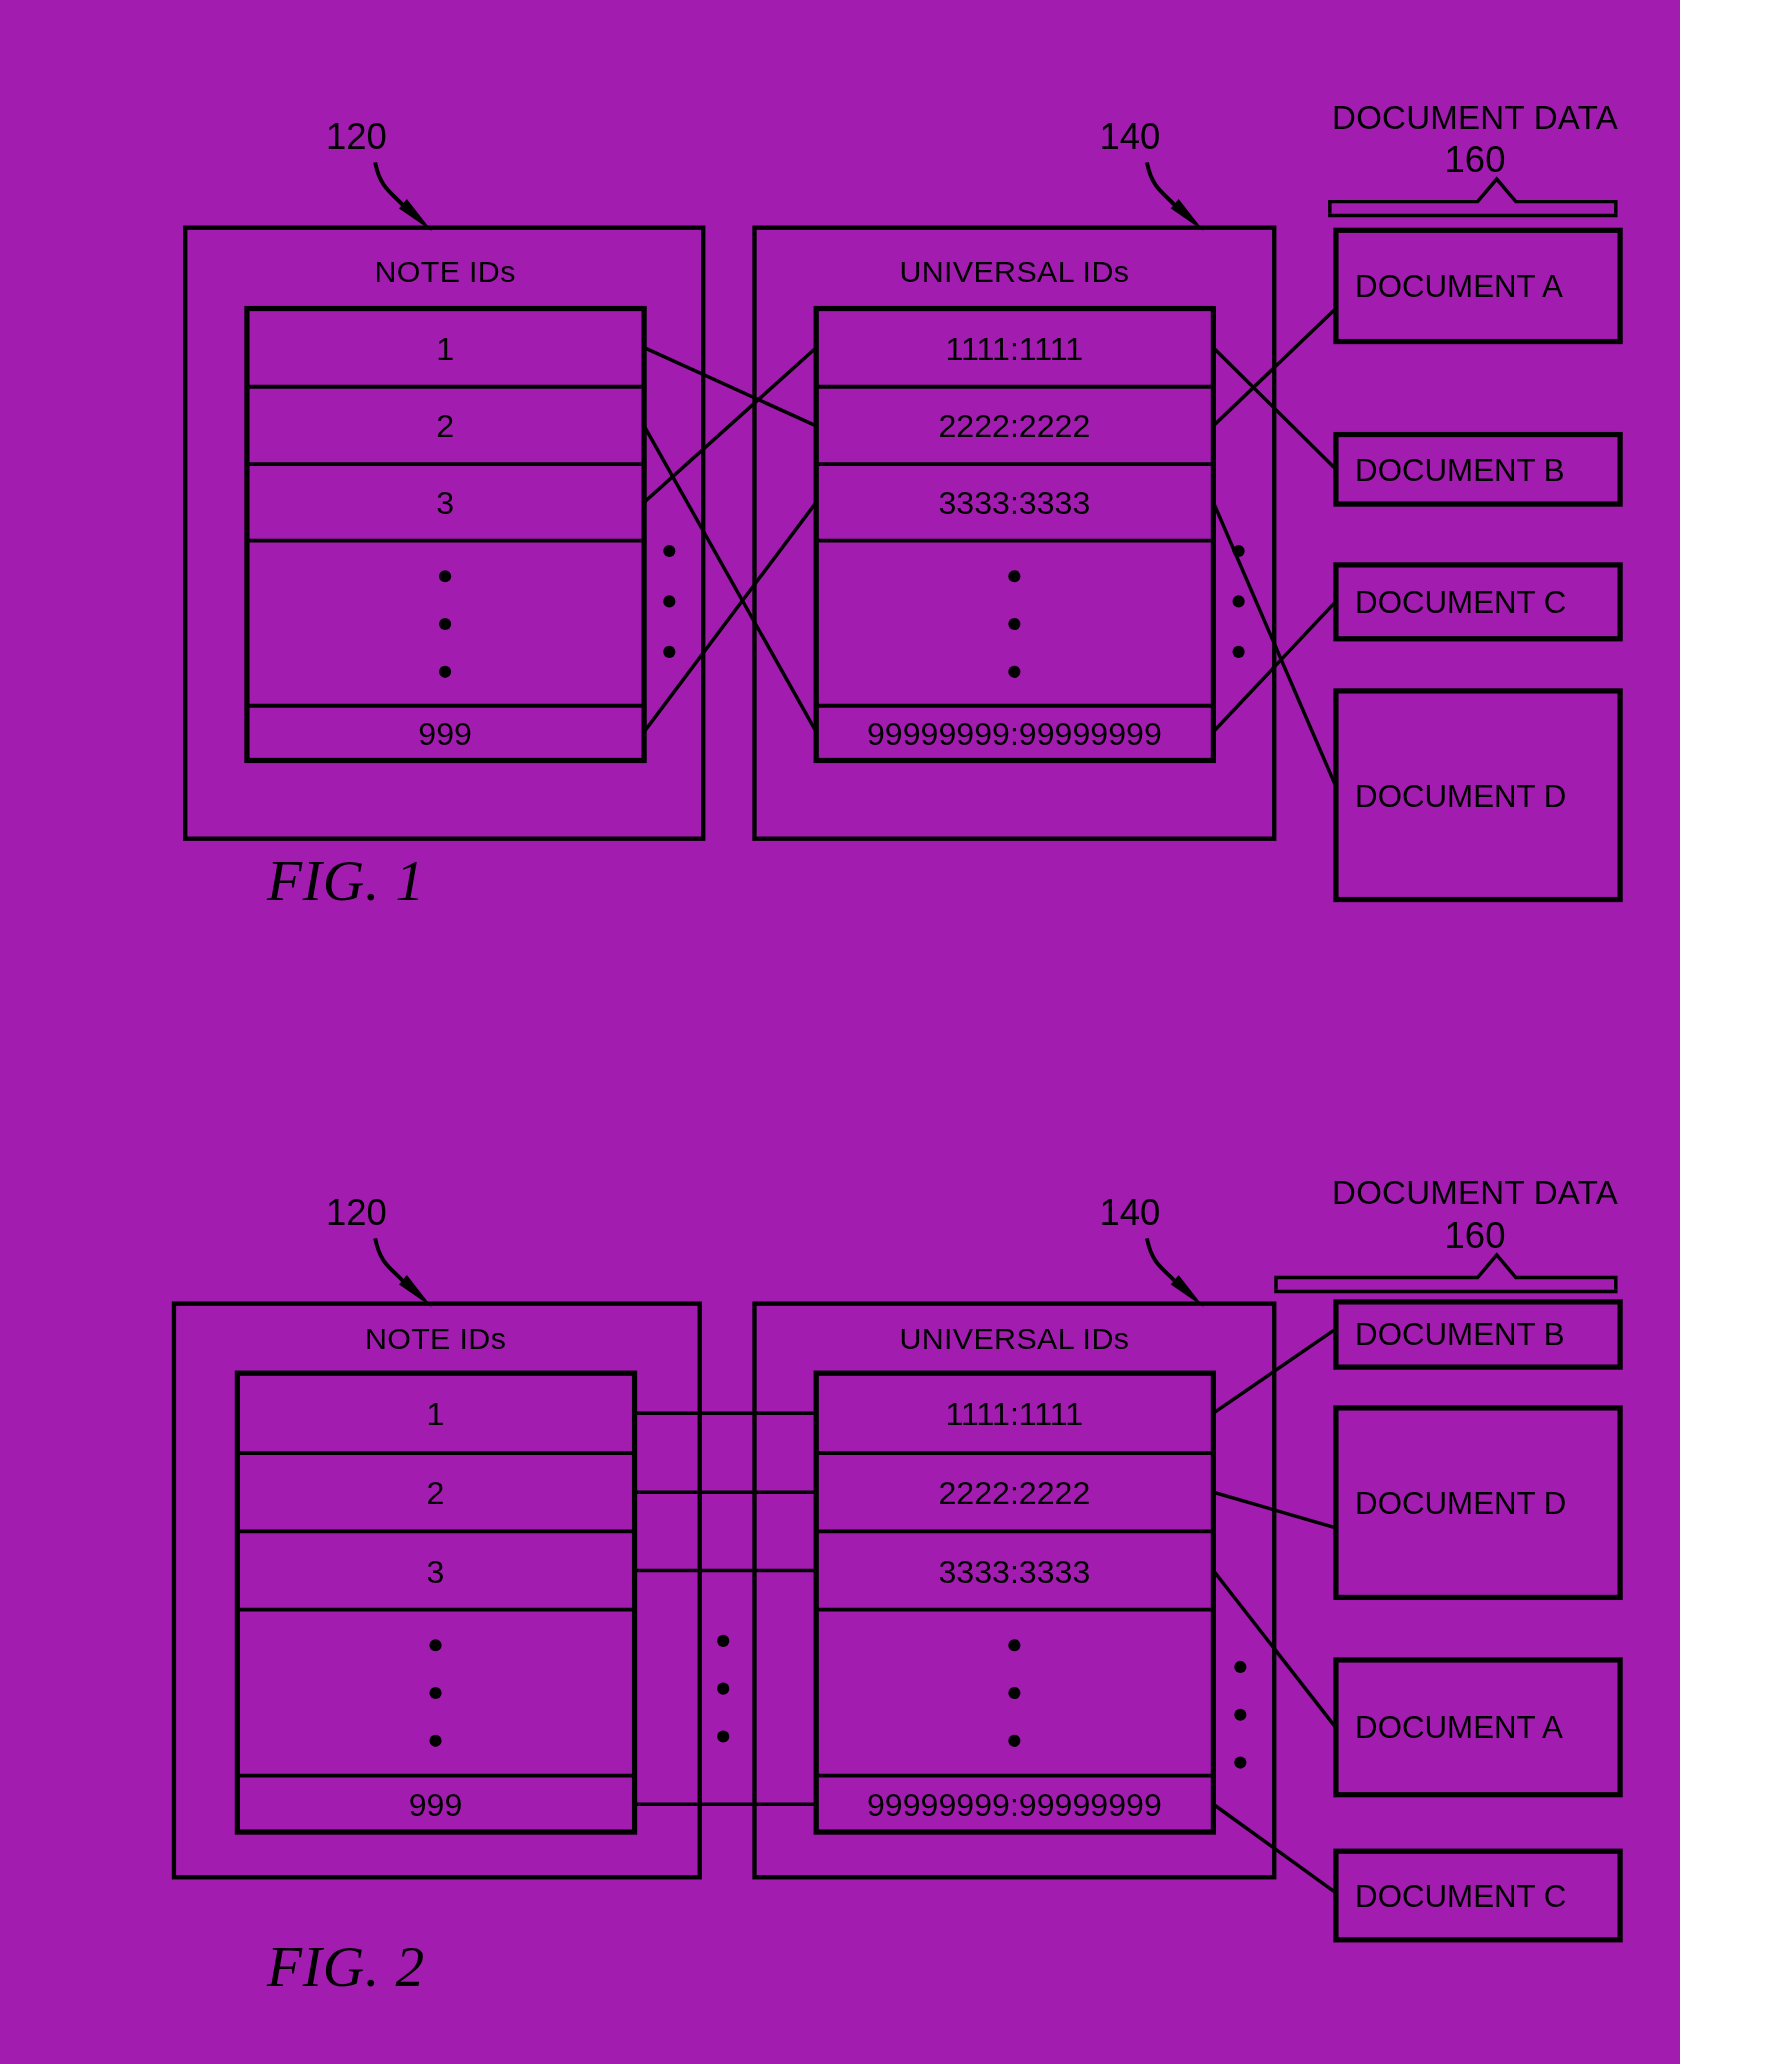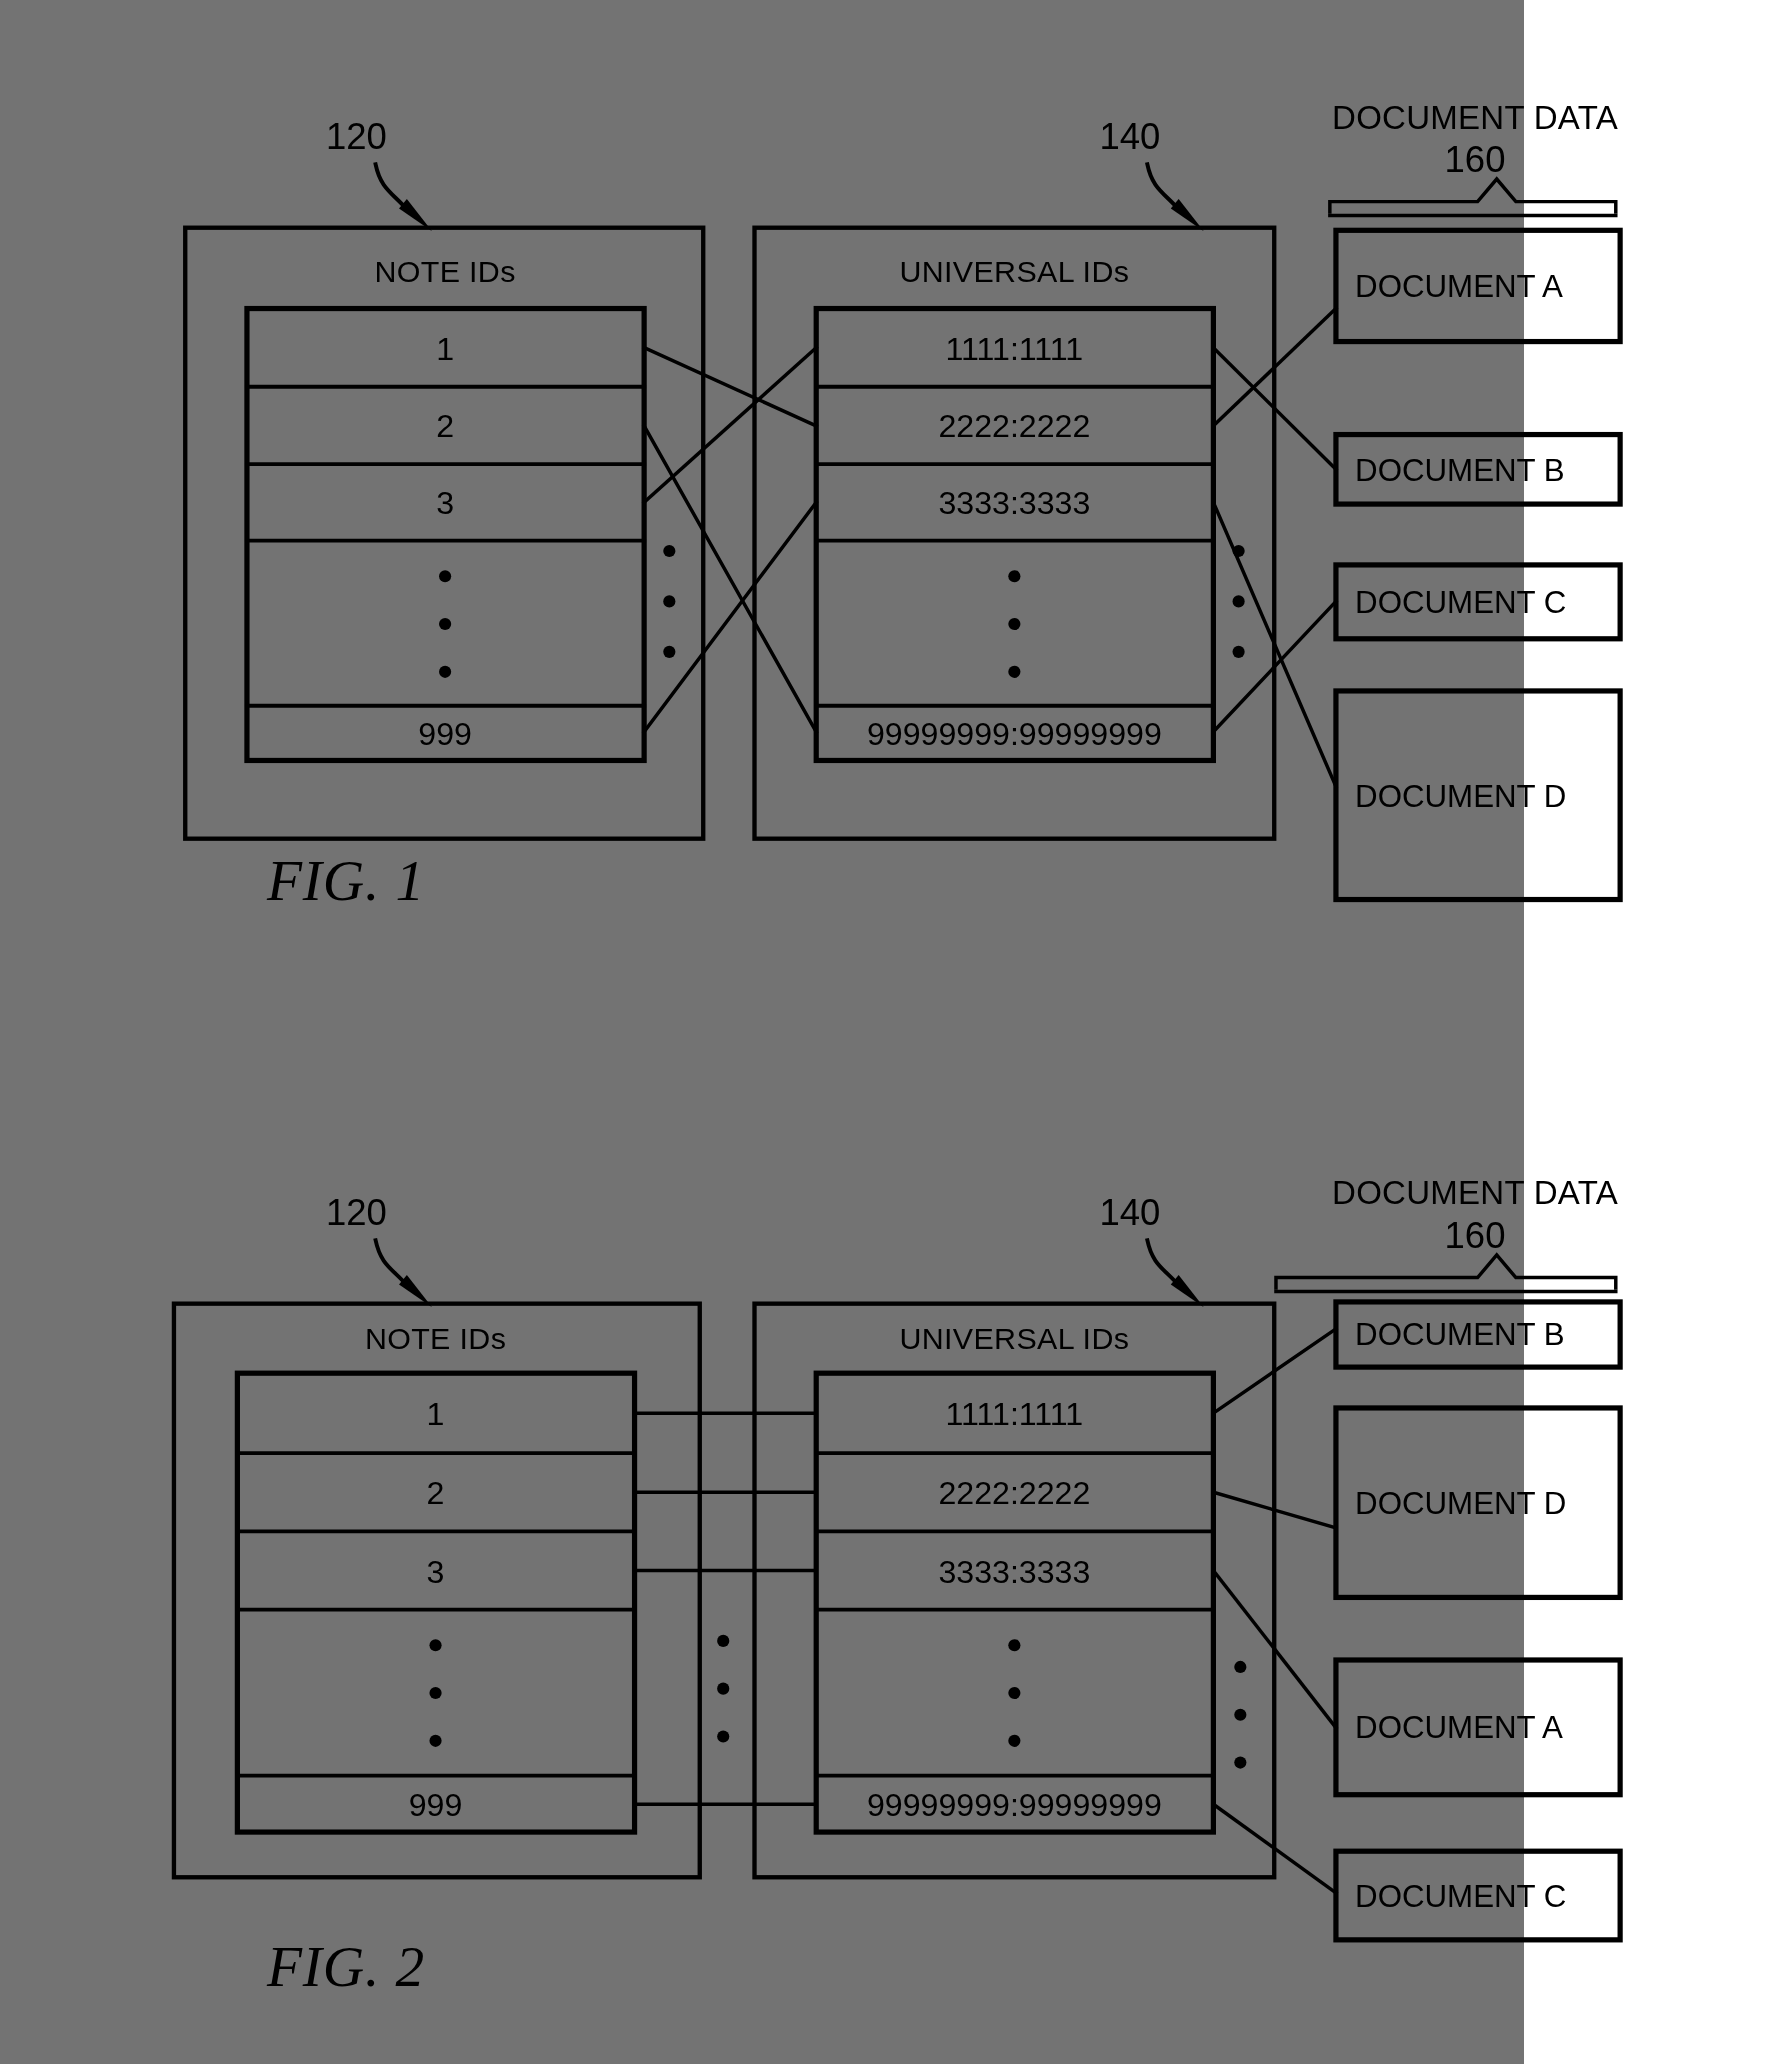--- a/index.html
+++ b/index.html
@@ -9,23 +9,23 @@
   }
   body {
     width: 1768px;
     height: 2065px;
     font-family: "Liberation Sans", sans-serif;
     color: #000000;
     overflow: hidden;
   }
   #sheet {
     position: relative;
-    width: 1524px;
+    width: 1680px;
     height: 2065px;
-    background: #737373;
+    background: #a21caf;
   }
   svg.figure {
     position: absolute;
     left: 0;
     top: 0;
     width: 1768px;
     height: 2065px;
   }
   .stroke {
     fill: none;

